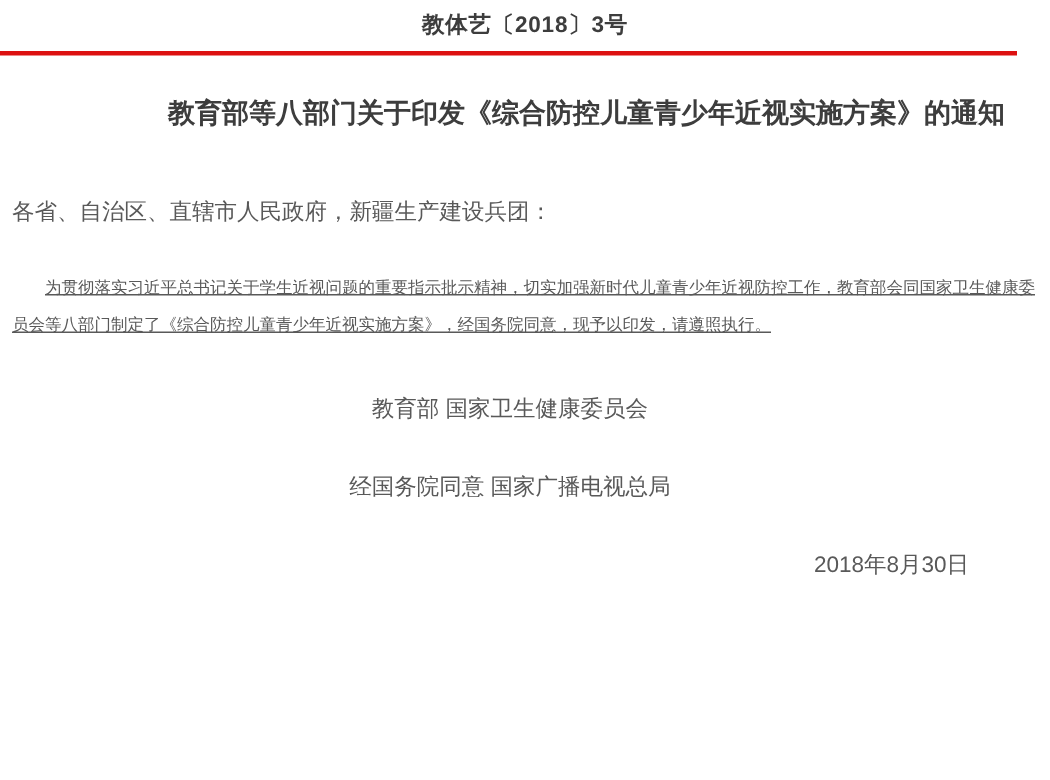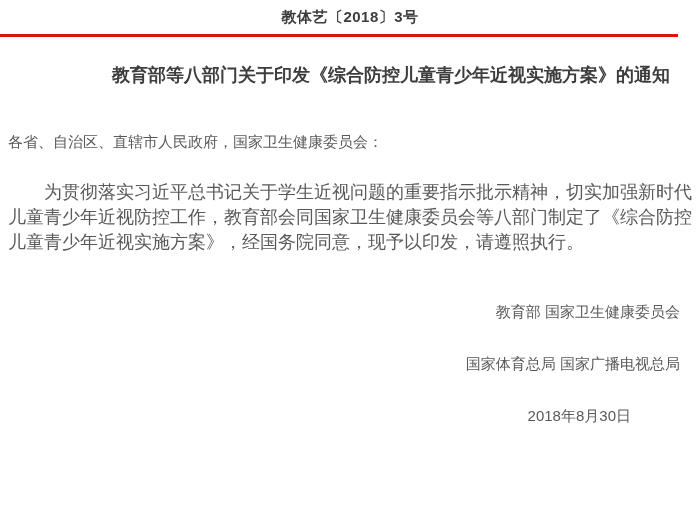--- a/index.html
+++ b/index.html
@@ -41,58 +41,59 @@
   }
   .salutation {
     margin: 45px 8px 0;
     font-size: 15px;
     line-height: 21px;
     color: var(--body-text, #595959);
   }
   .paragraph {
     margin: 28px 8px 0;
     text-indent: 2em;
-    font-size: 18px;
+    font-size: 11px;
     line-height: 25px;
     color: var(--body-text, #595959);
+    text-decoration: underline;
   }
   .signatures {
-    margin-top: 47px;
+    margin-top: 33px;
     padding-right: 20px;
-    text-align: right;
+    text-align: center;
     font-size: 15px;
     color: var(--body-text, #595959);
   }
   .sig-line {
     line-height: 20px;
     margin-bottom: 32px;
   }
   .date {
     text-align: right;
-    padding-right: 69px;
+    padding-right: 54px;
     font-size: 15px;
     line-height: 20px;
     color: var(--body-text, #595959);
   }
 </style>
 </head>
 <body>
 
 <div class="page">
 
   <div class="doc-number">教体艺〔2018〕3号</div>
 
   <div class="red-line"></div>
 
   <h1 class="title">教育部等八部门关于印发《综合防控儿童青少年近视实施方案》的通知</h1>
 
-  <div class="salutation">各省、自治区、直辖市人民政府，国家卫生健康委员会：</div>
+  <div class="salutation">各省、自治区、直辖市人民政府，新疆生产建设兵团：</div>
 
   <p class="paragraph">为贯彻落实习近平总书记关于学生近视问题的重要指示批示精神，切实加强新时代儿童青少年近视防控工作，教育部会同国家卫生健康委员会等八部门制定了《综合防控儿童青少年近视实施方案》，经国务院同意，现予以印发，请遵照执行。</p>
 
   <div class="signatures">
     <div class="sig-line">教育部 国家卫生健康委员会</div>
-    <div class="sig-line">国家体育总局 国家广播电视总局</div>
+    <div class="sig-line">经国务院同意 国家广播电视总局</div>
   </div>
 
   <div class="date">2018年8月30日</div>
 
 </div>
 
 </body></html>

